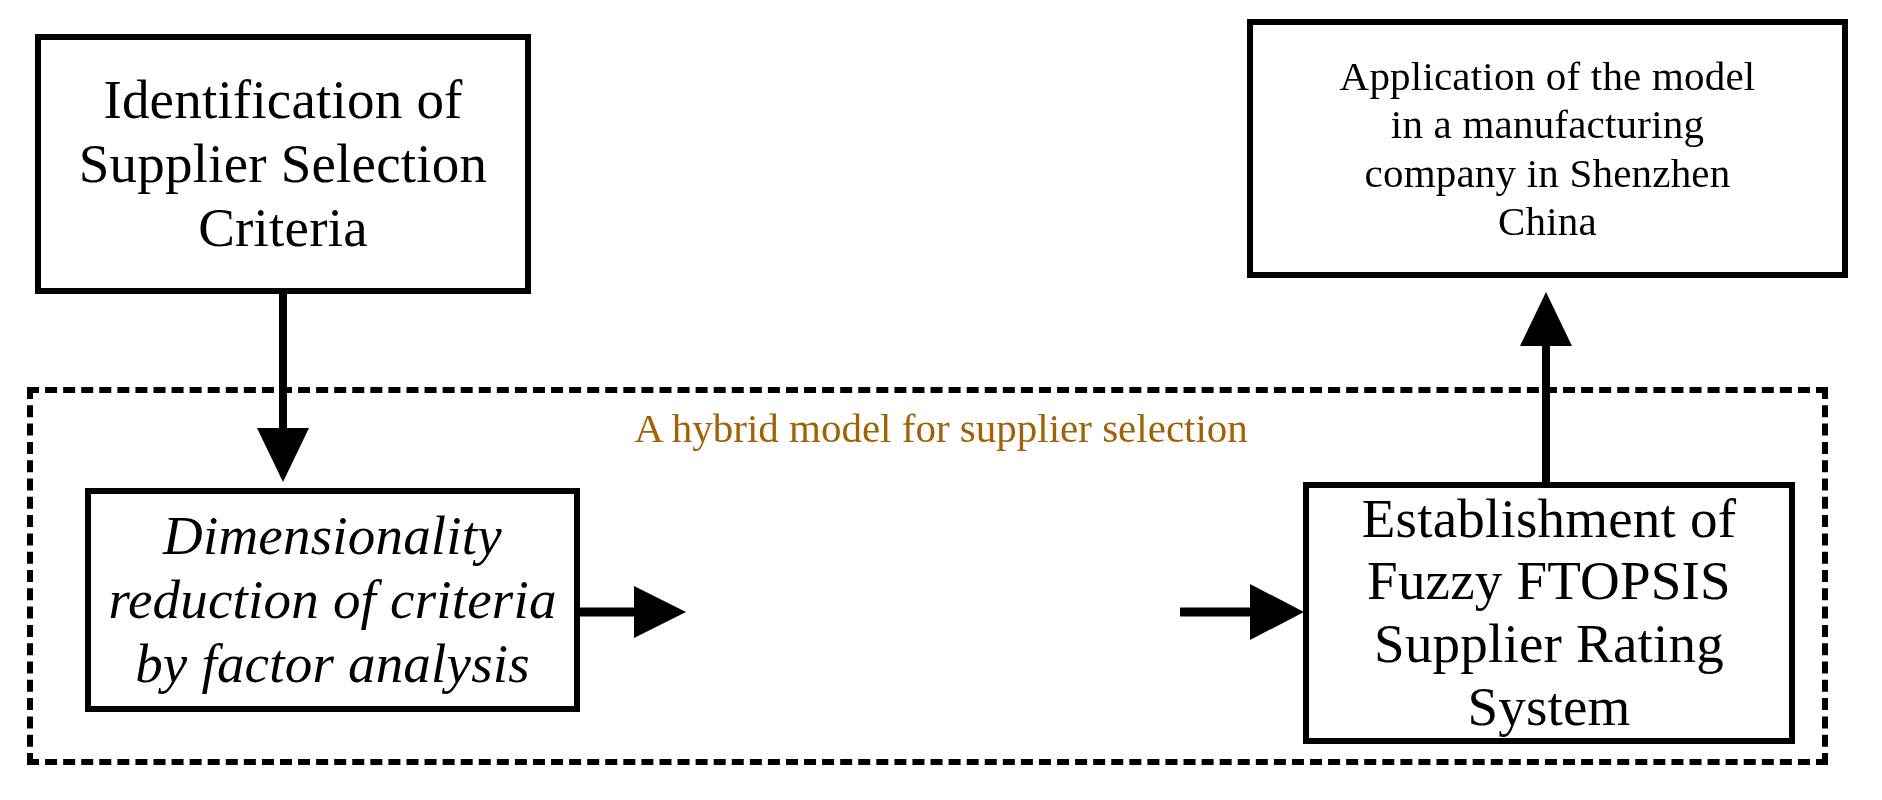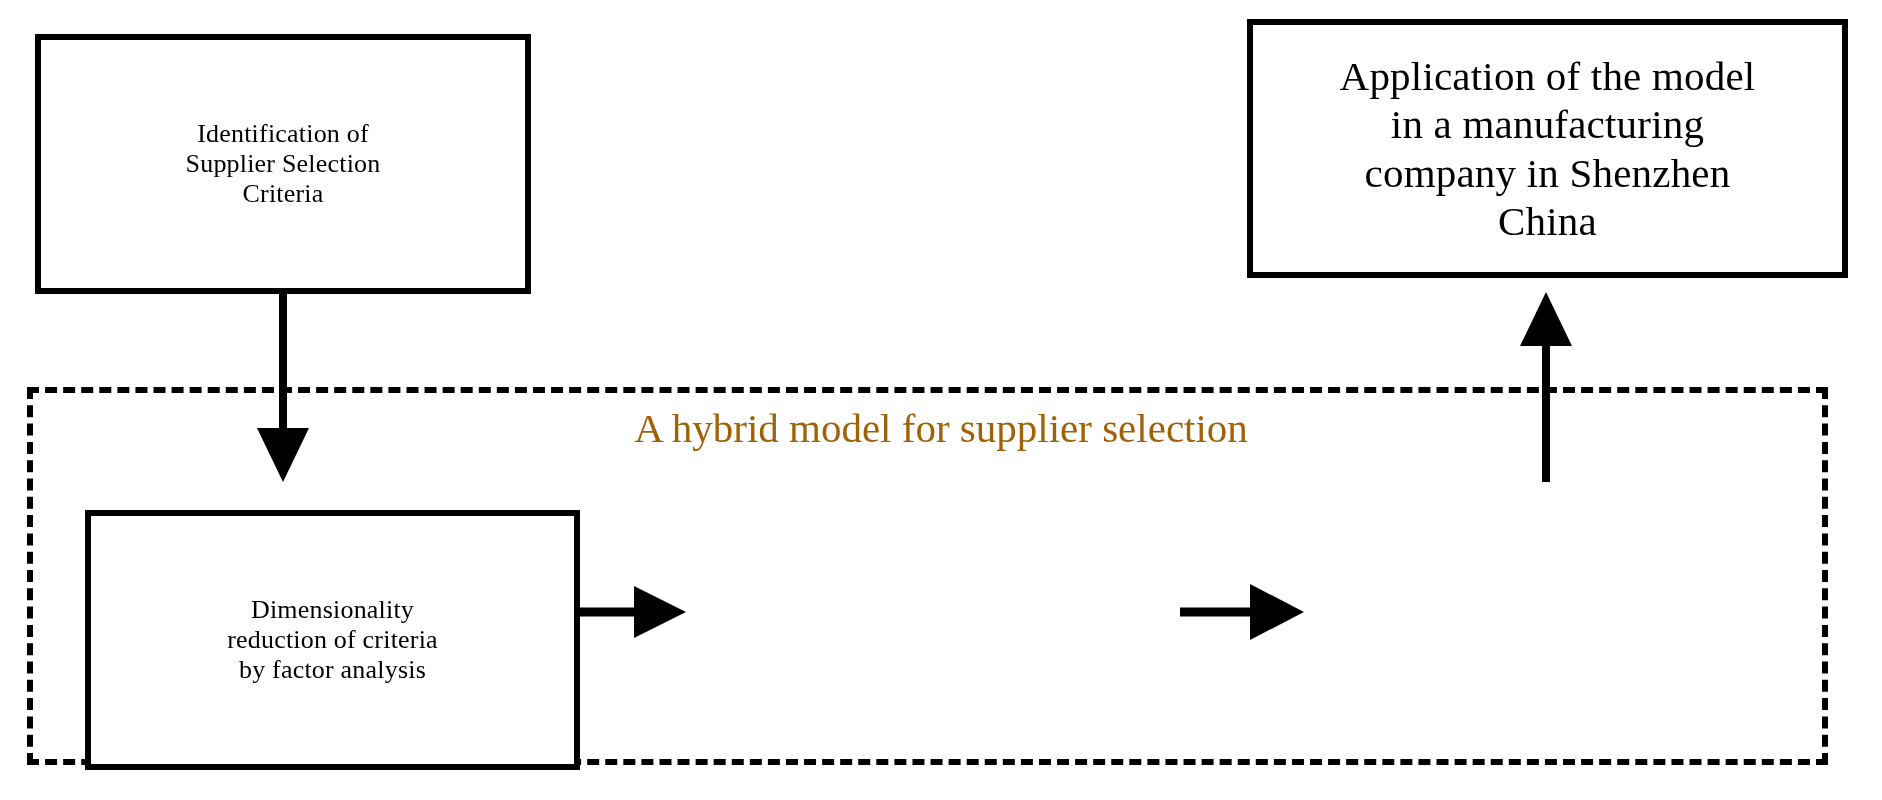--- a/index.html
+++ b/index.html
@@ -21,38 +21,38 @@
     border: 6px solid #000000;
     background: #ffffff;
     display: flex;
     align-items: center;
     justify-content: center;
     text-align: center;
     color: #000000;
     z-index: 3;
   }
   .node-label {
-    font-size: 26px;
+    font-size: 55px;
     line-height: 1.16;
     letter-spacing: 0.2px;
     white-space: pre-line;
     padding: 0 10px;
   }
   
   #box-identification {
     left: 35px;  top: 34px;  width: 496px;  height: 260px;
   }
   
   #box-application {
     left: 1247px; top: 19px; width: 601px; height: 259px;
   }
   #box-application .node-label { font-size: 41px; line-height: 1.18; }
   
   #box-dimensionality {
-    left: 85px; top: 510px; width: 495px; height: 260px;
+    left: 85px; top: 488px; width: 495px; height: 224px; font-style: italic;
   }
   #box-relevance {
     left: 683px; top: 482px; width: 497px; height: 262px;
   }
   #box-establishment {
     left: 1303px; top: 482px; width: 492px; height: 262px;
   }
   #box-establishment .node-label { line-height: 1.14; }
 
   
@@ -131,14 +131,20 @@
 China</div>
   </div>
 
   <div class="node-box" id="box-dimensionality">
     <div class="node-label">Dimensionality
 reduction of criteria
 by factor analysis</div>
   </div>
 
 
+  <div class="node-box" id="box-establishment">
+    <div class="node-label">Establishment of
+Fuzzy FTOPSIS
+Supplier Rating
+System</div>
+  </div>
 
 </div>
 
 </body></html>

